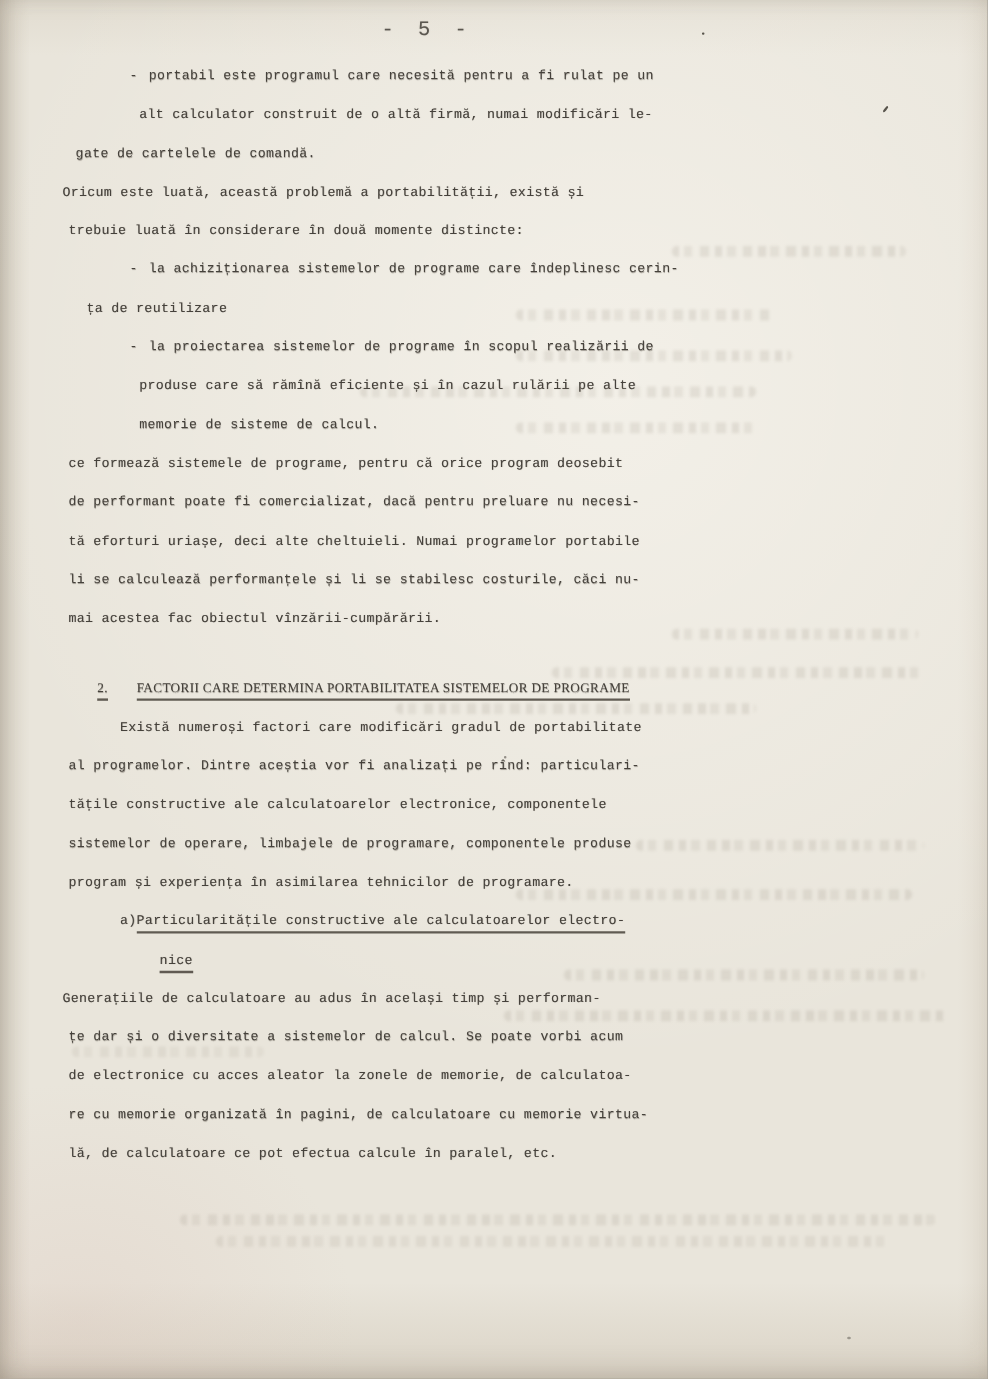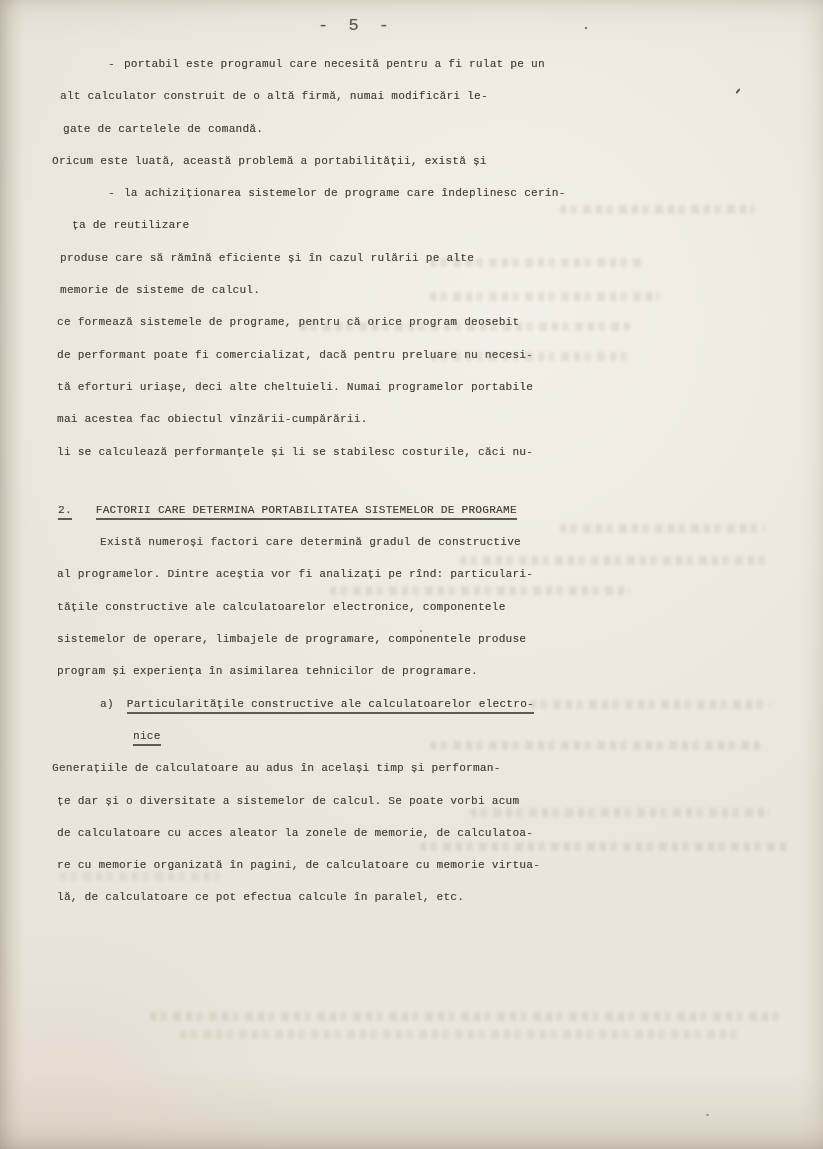--- a/index.html
+++ b/index.html
@@ -30,26 +30,26 @@
     height:32.3px;line-height:32.3px;
     font-size:11px;letter-spacing:.3px;white-space:pre;
     text-shadow:.3px .3px .6px rgba(66,60,52,.45);
   }
   .pl-body{padding-left:57px;}
   .pl-para{padding-left:52px;}
   .pl-para2{padding-left:100px;}
   .pl-bullet{padding-left:108px;}
   .pl-gate{padding-left:63px;}
   .pl-ta{padding-left:72px;}
-  .pl-wrap{padding-left:60px;}
+  .pl-wrap{padding-left:116px;}
   .pl-nice{padding-left:133px;}
-  .pl-h{padding-left:58px;}
+  .pl-h{padding-left:81px;font-family:Liberation Serif, serif;}
   .bullet-text{margin-left:9px;}
   .h-title{margin-left:24px;}
-  .sub-title{margin-left:13px;}
+  .sub-title{}
   .ul{border-bottom:2px solid rgba(72,66,58,.85);padding-bottom:2px;}
   .gap-above{margin-top:26px;}
   .ghost{
     position:absolute;height:9px;border-radius:4px;
     filter:blur(1.5px);opacity:.5;pointer-events:none;
     background:repeating-linear-gradient(90deg,
       rgba(128,118,102,.30) 0 6px, rgba(128,118,102,0) 6px 10px,
       rgba(128,118,102,.22) 10px 17px, rgba(128,118,102,0) 17px 23px,
       rgba(128,118,102,.28) 23px 31px, rgba(128,118,102,0) 31px 36px);
   }
@@ -65,59 +65,61 @@
   <div class="content">
 
     <div>
       <div class="line pl-bullet"><span>-</span><span class="bullet-text">portabil este programul care necesită pentru a fi rulat pe un</span></div>
       <div class="line pl-wrap">alt calculator construit de o altă firmă, numai modificări le-</div>
       <div class="line pl-gate">gate de cartelele de comandă.</div>
     </div>
 
     <div>
       <div class="line pl-para">Oricum este luată, această problemă a portabilității, există și</div>
+      <div class="line pl-body">trebuie luată în considerare în două momente distincte:</div>
     </div>
 
     <div>
       <div class="line pl-bullet"><span>-</span><span class="bullet-text">la achiziționarea sistemelor de programe care îndeplinesc cerin-</span></div>
       <div class="line pl-ta">ța de reutilizare</div>
     </div>
 
     <div>
+      <div class="line pl-bullet"><span>-</span><span class="bullet-text">la proiectarea sistemelor de programe în scopul realizării de</span></div>
       <div class="line pl-wrap">produse care să rămînă eficiente și în cazul rulării pe alte</div>
       <div class="line pl-wrap">memorie de sisteme de calcul.</div>
     </div>
 
     <div>
       <div class="line pl-body">ce formează sistemele de programe, pentru că orice program deosebit</div>
       <div class="line pl-body">de performant poate fi comercializat, dacă pentru preluare nu necesi-</div>
       <div class="line pl-body">tă eforturi uriașe, deci alte cheltuieli. Numai programelor portabile</div>
+      <div class="line pl-body">li se calculează performanțele și li se stabilesc costurile, căci nu-</div>
       <div class="line pl-body">mai acestea fac obiectul vînzării-cumpărării.</div>
-      <div class="line pl-body">li se calculează performanțele și li se stabilesc costurile, căci nu-</div>
     </div>
 
     <div class="line pl-h gap-above"><span class="ul">2.</span><span class="ul h-title">FACTORII CARE DETERMINA PORTABILITATEA SISTEMELOR DE PROGRAME</span></div>
 
     <div>
-      <div class="line pl-para2">Există numeroși factori care determină gradul de constructive</div>
+      <div class="line pl-para2">Există numeroși factori care modificări gradul de portabilitate</div>
       <div class="line pl-body">al programelor. Dintre aceștia vor fi analizați pe rînd: particulari-</div>
       <div class="line pl-body">tățile constructive ale calculatoarelor electronice, componentele</div>
       <div class="line pl-body">sistemelor de operare, limbajele de programare, componentele produse</div>
       <div class="line pl-body">program și experiența în asimilarea tehnicilor de programare.</div>
     </div>
 
     <div>
       <div class="line pl-para2"><span>a)</span><span class="ul sub-title">Particularitățile constructive ale calculatoarelor electro-</span></div>
       <div class="line pl-nice"><span class="ul">nice</span></div>
     </div>
 
     <div>
       <div class="line pl-para">Generațiile de calculatoare au adus în același timp și performan-</div>
       <div class="line pl-body">țe dar și o diversitate a sistemelor de calcul. Se poate vorbi acum</div>
-      <div class="line pl-body">de calculatoare cu acces aleator la zonele de memorie, de calculatoa-</div>
+      <div class="line pl-body">de electronice cu acces aleator la zonele de memorie, de calculatoa-</div>
       <div class="line pl-body">re cu memorie organizată în pagini, de calculatoare cu memorie virtua-</div>
       <div class="line pl-body">lă, de calculatoare ce pot efectua calcule în paralel, etc.</div>
     </div>
 
   </div>
 
   <div class="ghost" style="top:205px;left:560px;width:195px;"></div>
   <div class="ghost" style="top:258px;left:430px;width:215px;"></div>
   <div class="ghost" style="top:292px;left:430px;width:230px;"></div>
   <div class="ghost" style="top:322px;left:300px;width:330px;"></div>

